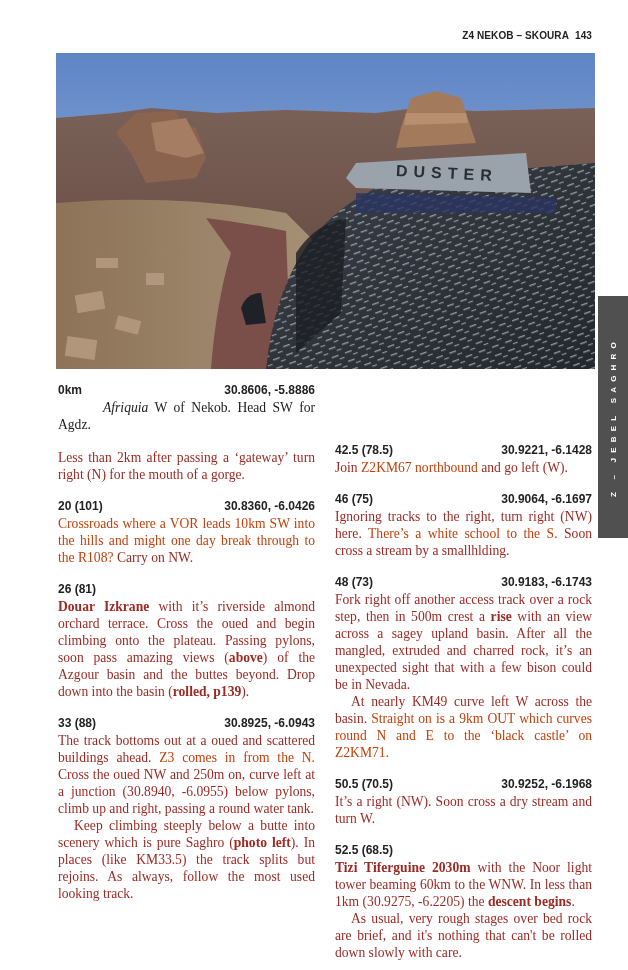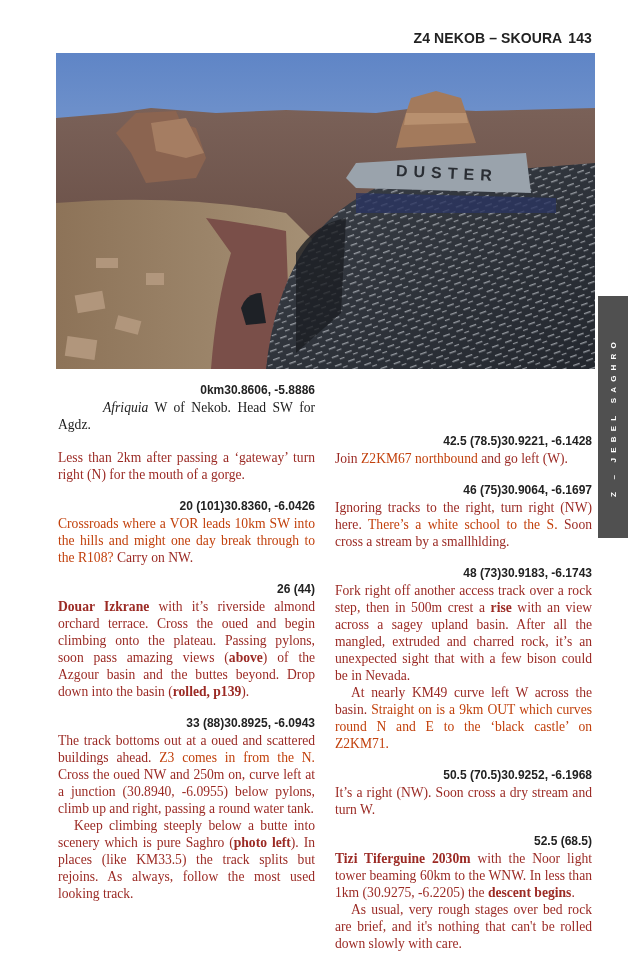--- a/index.html
+++ b/index.html
@@ -1,26 +1,26 @@
 <!DOCTYPE html>
 <html><head>
 <meta charset="utf-8">
 <style>
   html, body { margin:0; padding:0; }
   body { width:628px; height:970px; background:#ffffff; position:relative; overflow:hidden; }
-  .header { position:absolute; top:30px; right:36px; font-family:"Liberation Sans", sans-serif; font-weight:bold; font-size:14px; color:#222; letter-spacing:0.1px; }
+  .header { position:absolute; top:30px; right:36px; font-family:"Liberation Sans", sans-serif; font-weight:bold; font-size:10px; color:#222; letter-spacing:0.1px; }
   .header span + span { margin-left:6px; }
   .photo { position:absolute; left:56px; top:53px; width:539px; height:316px; overflow:hidden; }
   .sidetab { position:absolute; left:598px; top:296px; width:30px; height:242px; background:#505050; }
   .sidetab .vtext { position:absolute; left:50%; top:50%; transform:translate(-50%,-50%) rotate(-90deg); white-space:nowrap; color:#fff; font-family:"Liberation Sans", sans-serif; font-weight:bold; font-size:8px; letter-spacing:5.2px; }
   .col { position:absolute; top:383px; width:257px; font-family:"Liberation Serif", serif; font-size:13.6px; line-height:17px; color:#9b2a24; text-align:justify; }
   .col.left { left:58px; }
   .col.right { left:335px; }
   .entry { margin-bottom:16px; }
-  .hd { display:flex; justify-content:flex-end; font-family:"Liberation Sans", sans-serif; font-weight:bold; font-size:12px; color:#222; line-height:15px; margin-bottom:1px; }
+  .hd { display:flex; justify-content:space-between; font-family:"Liberation Sans", sans-serif; font-weight:bold; font-size:12px; color:#222; line-height:15px; margin-bottom:1px; }
   .p { margin:0; }
   .p.indent { text-indent:16px; }
   .blue { color:#c2410c; }
   .black { color:#222; }
   b { font-weight:bold; }
   i { font-style:italic;margin-left:45px; }
 </style>
 </head>
 <body>
 
@@ -95,37 +95,37 @@
   </div>
   <div class="entry">
     <div class="hd">
         <span>20 (101)</span>
         <span>30.8360, -6.0426</span>
       </div>
     <p class="p"><span class="blue">Crossroads where a VOR leads 10km SW into the hills and might one day break through to the R108? </span><span>Carry on NW.</span></p>
   </div>
   <div class="entry">
     <div class="hd">
-        <span>26 (44)</span>
+        <span>26 (81)</span>
         <span></span>
       </div>
     <p class="p"><b>Douar Izkrane</b><span> with it’s riverside almond orchard terrace. Cross the oued and begin climbing onto the plateau. Passing pylons, soon pass amazing views (</span><b>above</b><span>) of the Azgour basin and the buttes beyond. Drop down into the basin (</span><b>rolled, p139</b><span>).</span></p>
   </div>
   <div class="entry">
     <div class="hd">
         <span>33 (88)</span>
         <span>30.8925, -6.0943</span>
       </div>
     <p class="p"><span>The track bottoms out at a oued and scattered buildings ahead. </span><span class="blue">Z3 comes in from the N.</span><span> Cross the oued NW and 250m on, curve left at a junction (30.8940, -6.0955) below pylons, climb up and right, passing a round water tank.</span></p>
     <p class="p indent"><span>Keep climbing steeply below a butte into scenery which is pure Saghro (</span><b>photo left</b><span>). In places (like KM33.5) the track splits but rejoins. As always, follow the most used looking track.</span></p>
   </div>
 </div>
 
 <div class="col right" style="top:400px;">
-  <div class="entry" style="margin-top:34px;">
+  <div class="entry" style="margin-top:43px;">
     <div class="hd">
         <span>42.5 (78.5)</span>
         <span>30.9221, -6.1428</span>
       </div>
     <p class="p"><span>Join </span><span class="blue">Z2KM67 northbound</span><span> and go left (W).</span></p>
   </div>
   <div class="entry">
     <div class="hd">
         <span>46 (75)</span>
         <span>30.9064, -6.1697</span>

